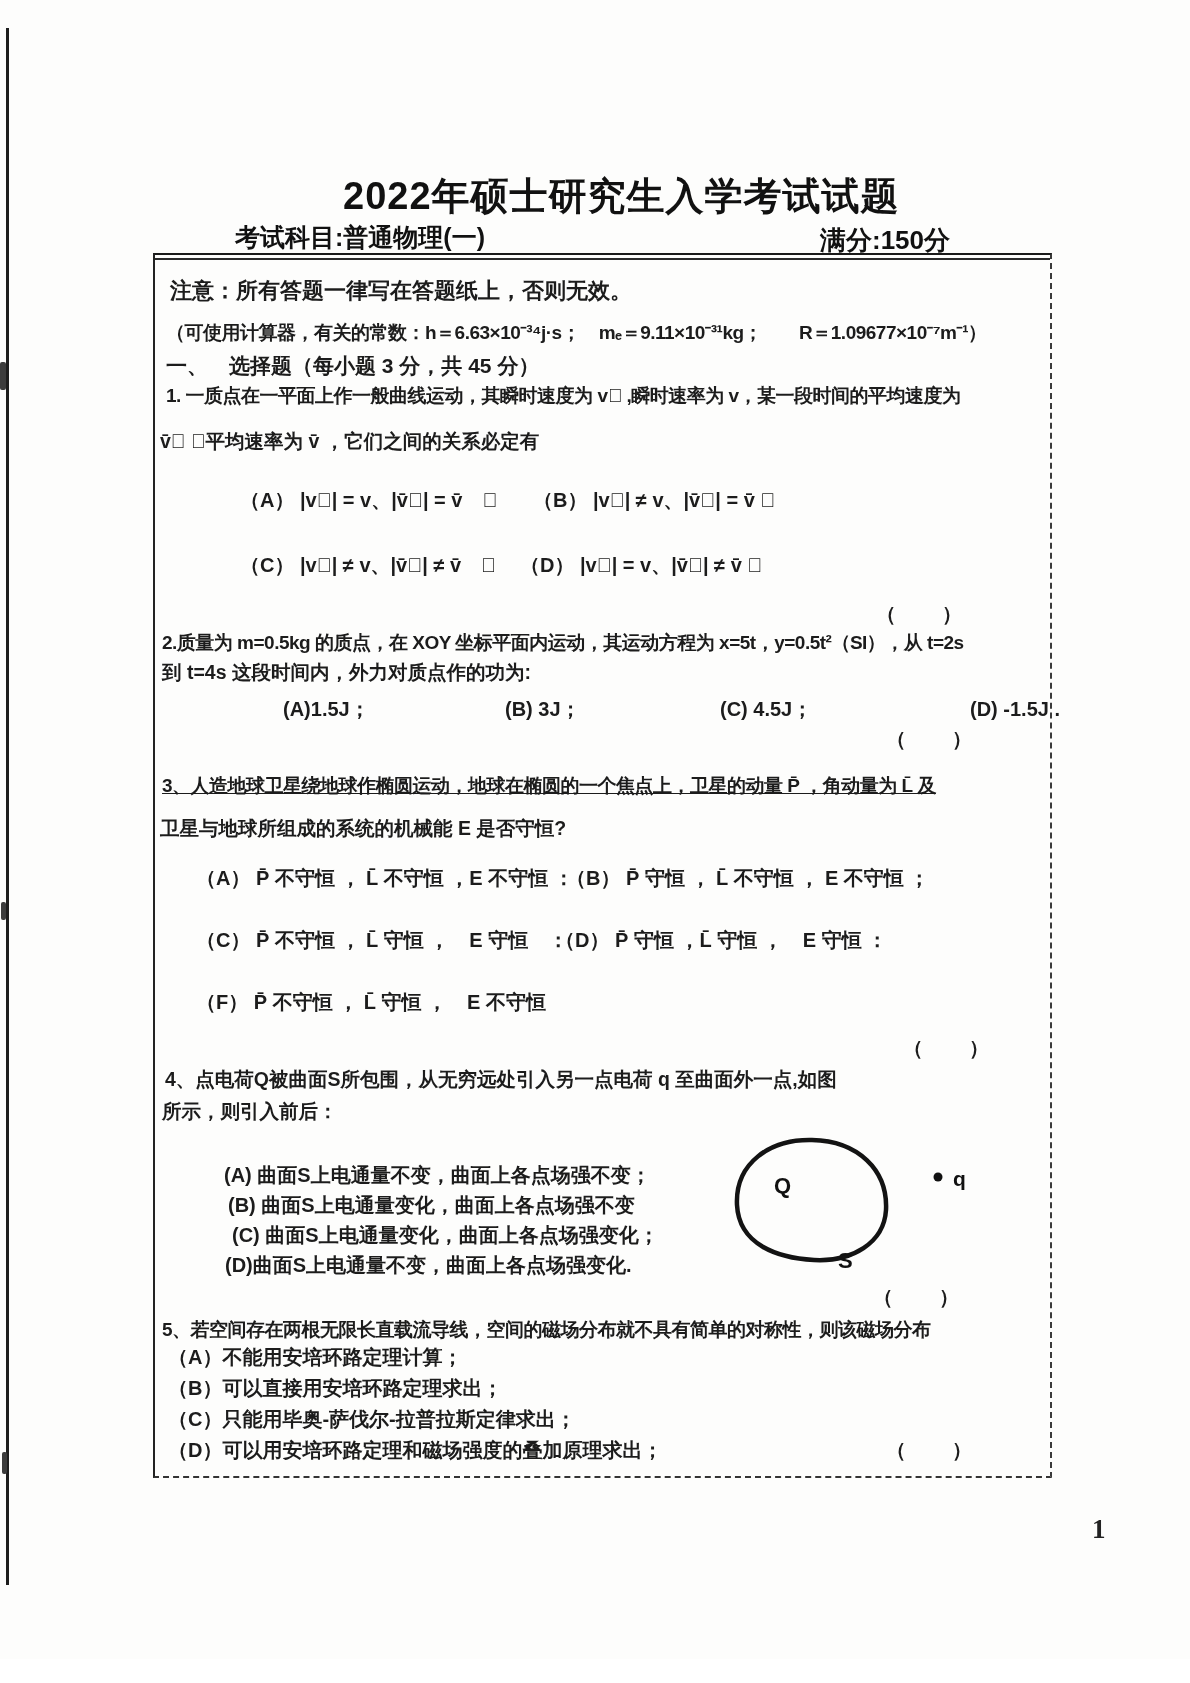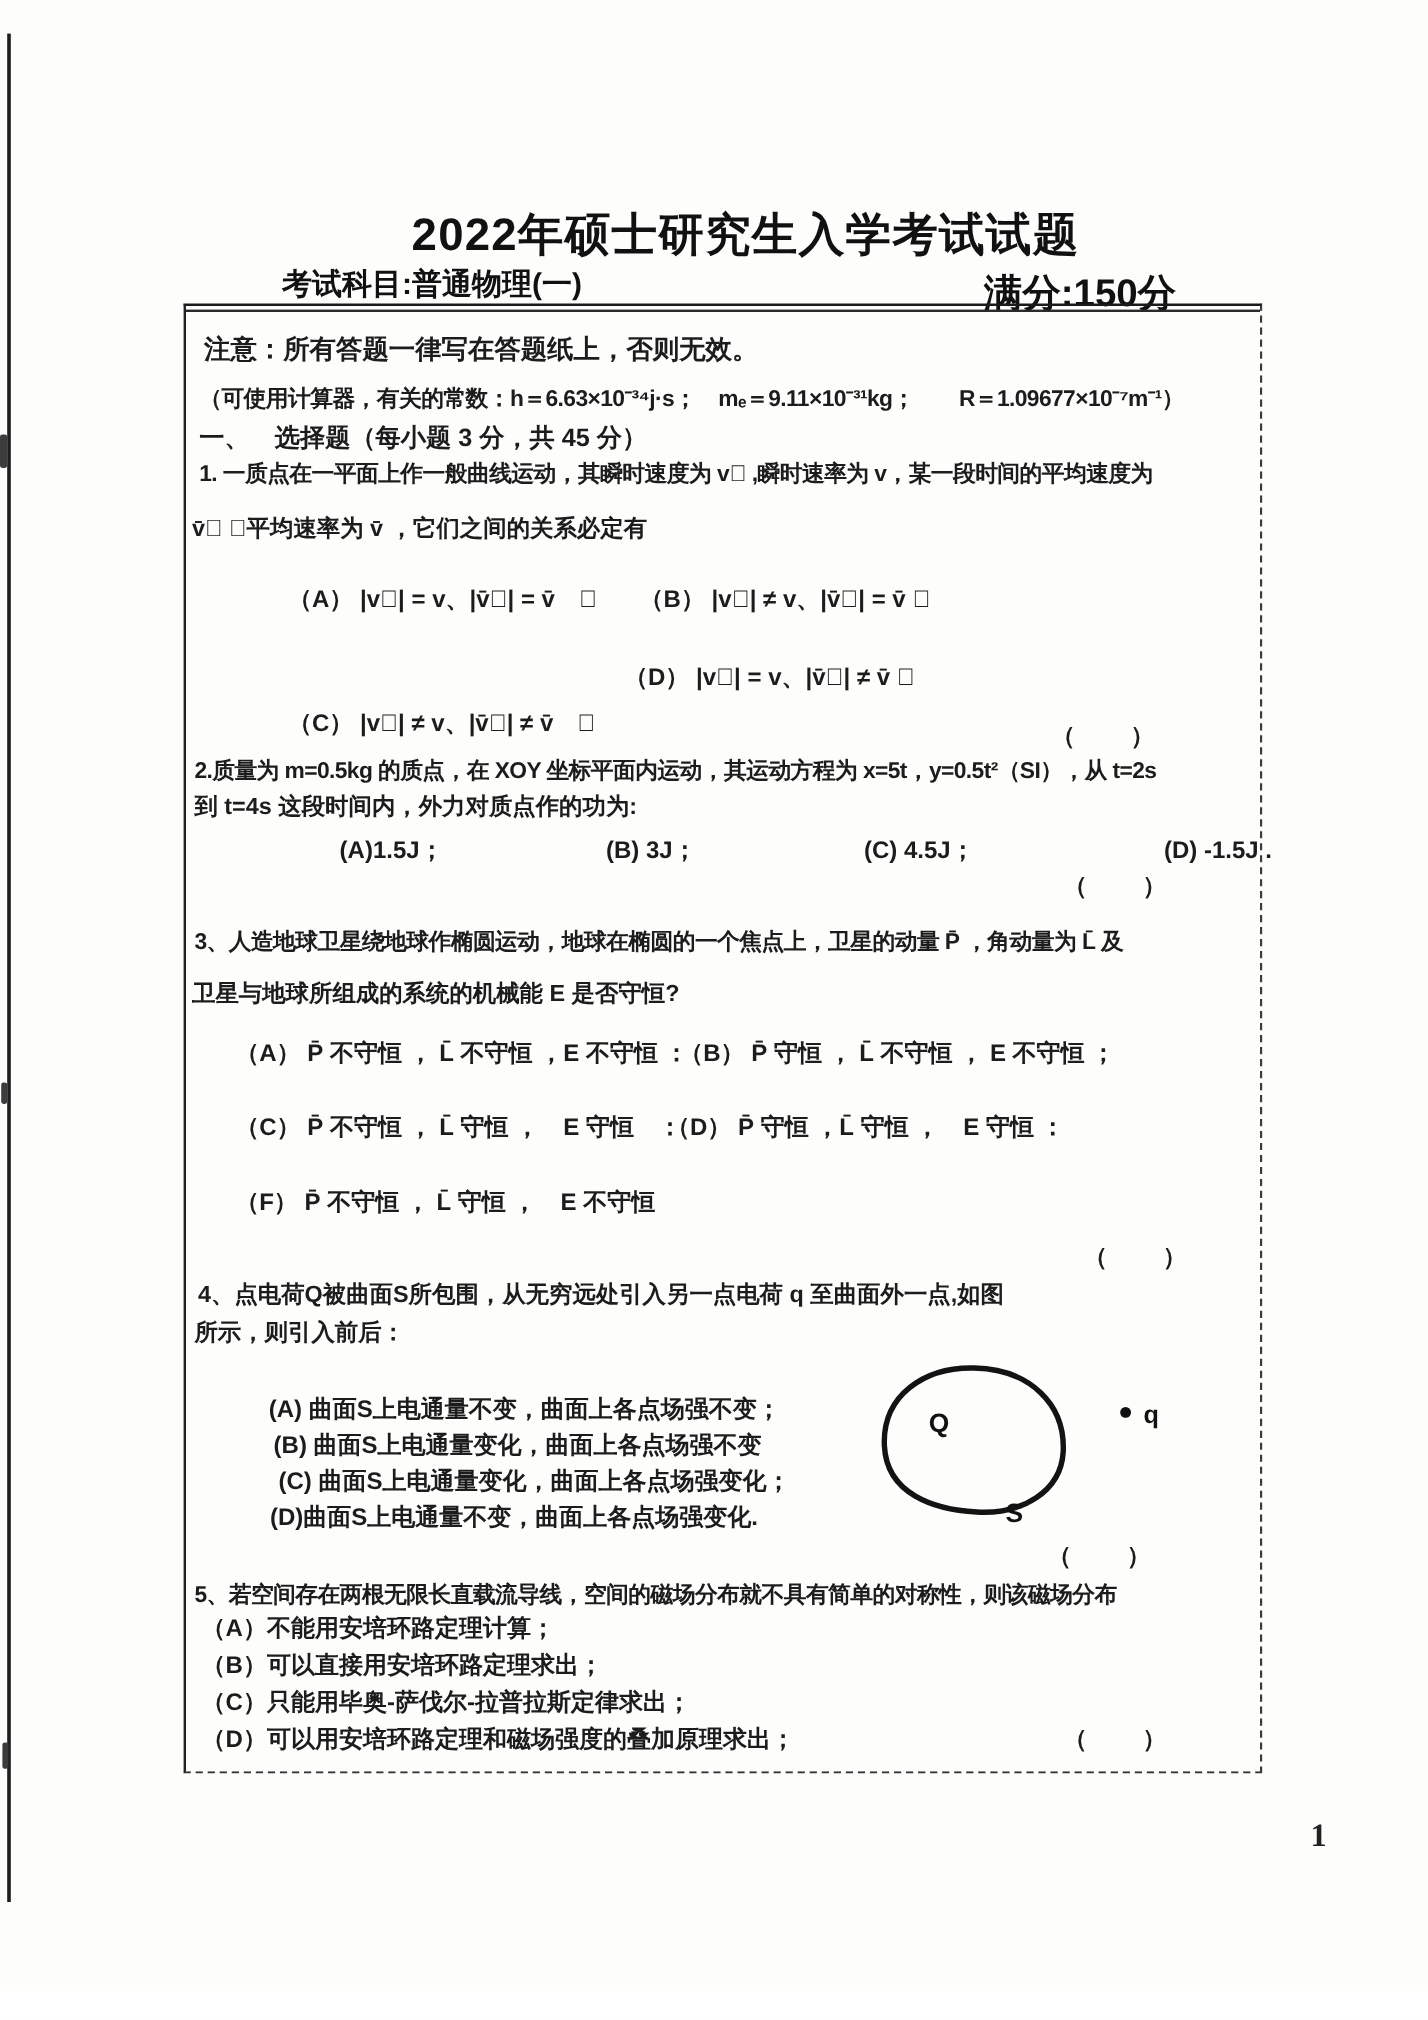--- a/index.html
+++ b/index.html
@@ -15,21 +15,21 @@
     position:absolute;
     white-space:pre;
     font-weight:600;
     font-size:19.5px;
     color:#1c1c1c;
     line-height:1.3;
   }
   .long{font-size:19px;letter-spacing:-0.5px;}
   .title{font-size:38px;letter-spacing:1px;font-weight:700;color:#111;}
   .sub{font-size:25px;font-weight:700;color:#111;}
-  .score{font-size:32px;font-weight:700;color:#111;text-align:center;}
+  .score{font-size:26px;font-weight:700;color:#111;text-align:center;}
   .notice{font-size:22px;font-weight:700;}
   .section{font-size:21px;font-weight:700;}
   .opt{font-size:20px;}
   .bracket{font-size:20px;letter-spacing:2px;}
   .box{
     position:absolute;
     left:153px;top:253px;width:895px;height:1221px;
     border-top:2.5px solid #1a1a1a;
     border-left:2.5px solid #222;
     border-right:2px dashed #3a3a3a;
@@ -65,33 +65,33 @@
   <div class="box"></div>
 
   <div class="t notice" style="left:170px;top:277px;">注意：所有答题一律写在答题纸上，否则无效。</div>
   <div class="t long" style="left:166px;top:321px;font-weight:700;">（可使用计算器，有关的常数：h＝6.63×10⁻³⁴j·s；　mₑ＝9.11×10⁻³¹kg；　　R＝1.09677×10⁻⁷m⁻¹）</div>
   <div class="t section" style="left:166px;top:352px;">一、　选择题（每小题 3 分，共 45 分）</div>
 
   <div class="t long" style="left:166px;top:384px;">1. 一质点在一平面上作一般曲线运动，其瞬时速度为 v⃗ ,瞬时速率为 v，某一段时间的平均速度为</div>
   <div class="t" style="left:160px;top:429px;">v̄⃗ ，平均速率为 v̄ ，它们之间的关系必定有</div>
   <div class="t opt" style="left:240px;top:487px;">（A） |v⃗| = v、|v̄⃗| = v̄　：</div>
   <div class="t opt" style="left:520px;top:487px;margin-left:13px;">（B） |v⃗| ≠ v、|v̄⃗| = v̄ ；</div>
-  <div class="t opt" style="left:240px;top:552px;margin-top:38px;">（C） |v⃗| ≠ v、|v̄⃗| ≠ v̄　；</div>
+  <div class="t opt" style="left:240px;top:552px;">（C） |v⃗| ≠ v、|v̄⃗| ≠ v̄　；</div>
   <div class="t opt" style="left:520px;top:552px;">（D） |v⃗| = v、|v̄⃗| ≠ v̄ ；</div>
   <div class="t bracket" style="left:876px;top:601px;">（　　）</div>
 
   <div class="t long" style="left:162px;top:631px;">2.质量为 m=0.5kg 的质点，在 XOY 坐标平面内运动，其运动方程为 x=5t，y=0.5t²（SI），从 t=2s</div>
   <div class="t" style="left:162px;top:660px;">到 t=4s 这段时间内，外力对质点作的功为:</div>
   <div class="t opt" style="left:283px;top:696px;">(A)1.5J；</div>
   <div class="t opt" style="left:505px;top:696px;">(B) 3J；</div>
   <div class="t opt" style="left:720px;top:696px;">(C) 4.5J；</div>
   <div class="t opt" style="left:970px;top:696px;">(D) -1.5J .</div>
   <div class="t bracket" style="left:886px;top:726px;">（　　）</div>
 
-  <div class="t long" style="left:162px;top:774px;">3、人造地球卫星绕地球作椭圆运动，地球在椭圆的一个焦点上，卫星的动量 P̄ ，角动量为 L̄ 及</div>
+  <div class="t long" style="left:162px;top:774px;text-decoration:underline;">3、人造地球卫星绕地球作椭圆运动，地球在椭圆的一个焦点上，卫星的动量 P̄ ，角动量为 L̄ 及</div>
   <div class="t opt" style="left:196px;top:865px;">（A） P̄ 不守恒 ， L̄ 不守恒 ，E 不守恒 ：</div>
   <div class="t" style="left:160px;top:816px;">卫星与地球所组成的系统的机械能 E 是否守恒?</div>
   <div class="t opt" style="left:555px;top:865px;margin-left:11px;">（B） P̄ 守恒 ， L̄ 不守恒 ， E 不守恒 ；</div>
   <div class="t opt" style="left:196px;top:927px;">（C） P̄ 不守恒 ， L̄ 守恒 ，　E 守恒　：</div>
   <div class="t opt" style="left:555px;top:927px;">（D） P̄ 守恒 ，L̄ 守恒 ，　E 守恒 ：</div>
   <div class="t opt" style="left:196px;top:989px;">（F） P̄ 不守恒 ， L̄ 守恒 ，　E 不守恒</div>
   <div class="t bracket" style="left:903px;top:1035px;">（　　）</div>
 
   <div class="t" style="left:165px;top:1067px;">4、点电荷Q被曲面S所包围，从无穷远处引入另一点电荷 q 至曲面外一点,如图</div>
   <div class="t" style="left:162px;top:1099px;">所示，则引入前后：</div>

